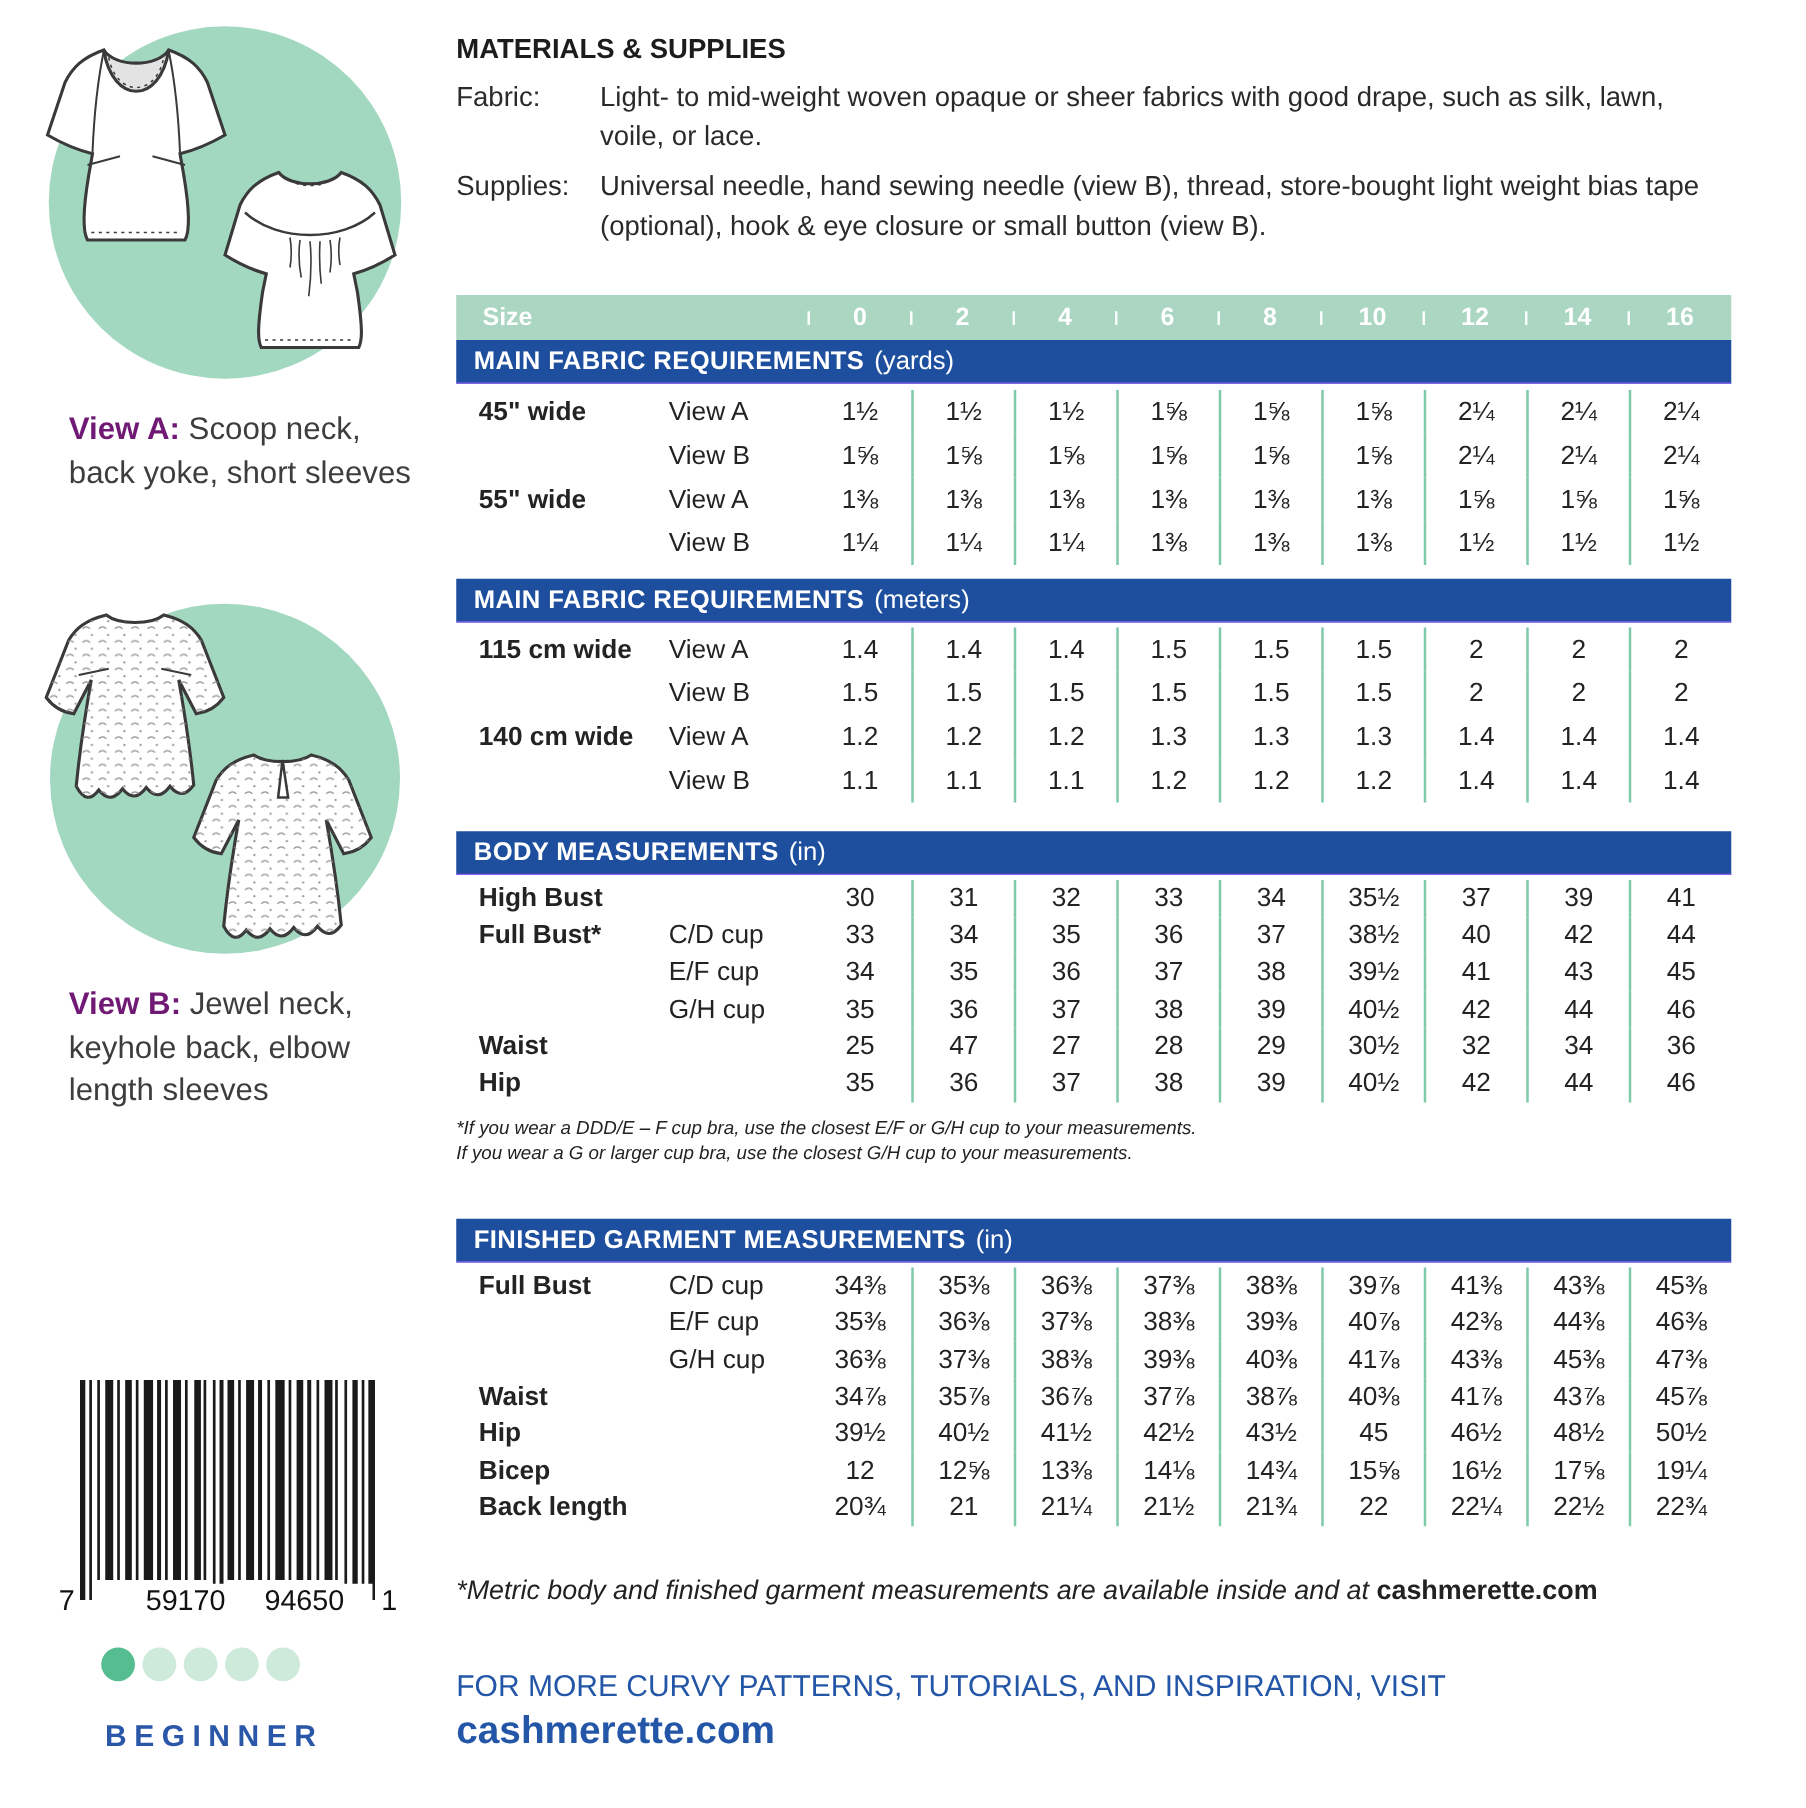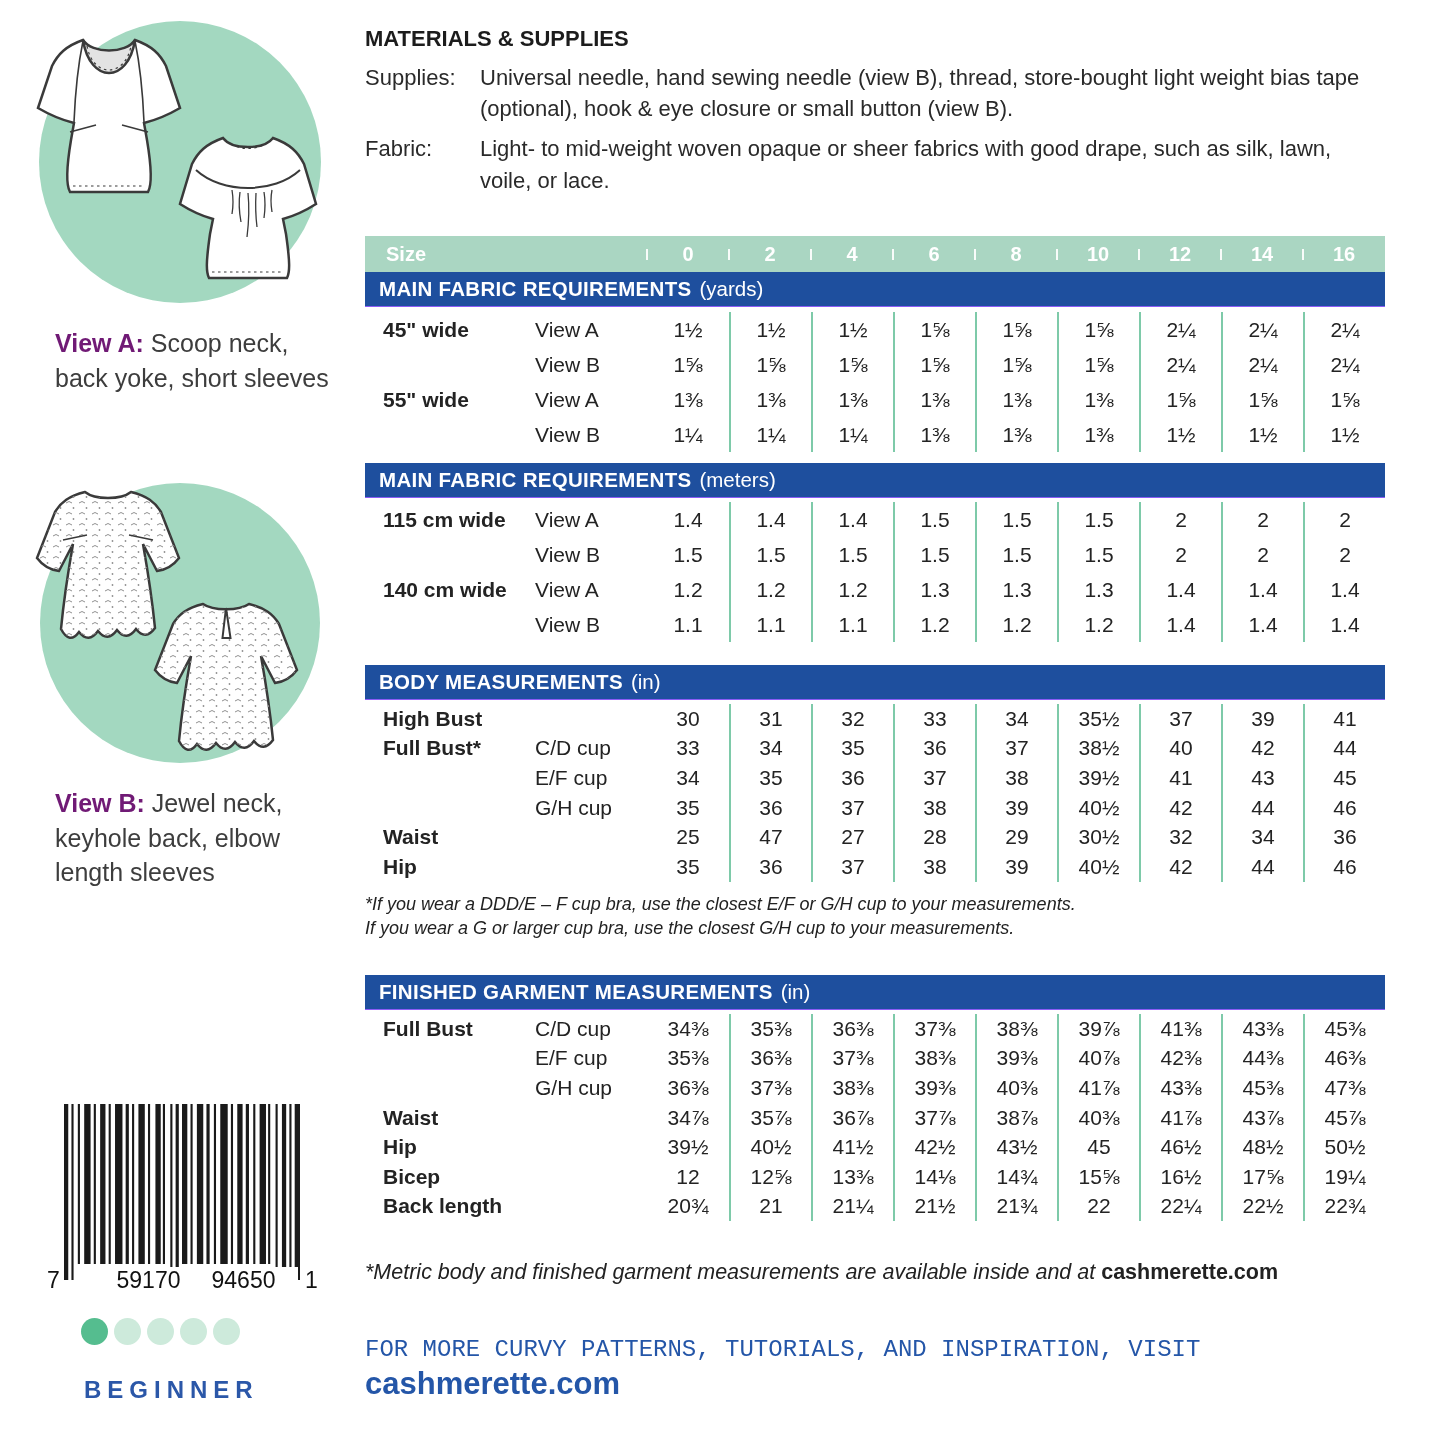--- a/index.html
+++ b/index.html
@@ -49,26 +49,26 @@
   .tbl{left:365px;width:1020px;}
   .trow{display:grid;grid-template-columns:170px 112px repeat(9,82px);align-items:center;
         font-size:21px;color:#232323;}
   .rows-lg .trow{height:35px;}
   .rows-sm .trow{height:29.6px;}
   .c-group{padding-left:18px;font-weight:bold;white-space:nowrap;}
   .c-label{white-space:nowrap;}
   .c-val{text-align:center;height:100%;display:flex;align-items:center;justify-content:center;}
   .c-val.vsep{border-left:2px solid #7ecaa9;}
 
-  .note{left:365px;width:1020px;font-style:italic;font-size:18px;line-height:1.33;color:#222;}
+  .note{left:365px;width:1020px;font-style:italic;font-size:15px;line-height:1.33;color:#222;}
   .note b{font-style:italic;}
   #metricnote{font-size:21.5px;}
   #metricnote b{font-style:normal;font-weight:bold;}
 
-  #visit{left:365px;top:1336px;font-size:24px;font-weight:500;color:#2456a8;font-family:Liberation Mono, monospace;}
+  #visit{left:365px;top:1336px;font-size:24px;font-weight:500;color:#2456a8;}
   #domain{left:365px;top:1366px;font-size:31px;font-weight:bold;color:#2456a8;}
 
   svg{display:block;}
 </style>
 </head>
 <body>
 
 <div id="page">
 
   <div class="abs" style="left:30px;top:20px;">
@@ -181,26 +181,26 @@
       <span class="dot"></span>
       <span class="dot"></span>
       <span class="dot"></span>
       <span class="dot"></span>
     </div>
   <div class="abs" id="beginner">BEGINNER</div>
 
   <div class="abs" id="materials">
     <div class="mat-h">MATERIALS &amp; SUPPLIES</div>
     <div class="mat-row">
+      <div class="mat-label">Fabric:</div>
+      <div class="mat-text">Light- to mid-weight woven opaque or sheer fabrics with good drape, such as silk, lawn, voile, or lace.</div>
+    </div>
+    <div class="mat-row">
       <div class="mat-label">Supplies:</div>
       <div class="mat-text">Universal needle, hand sewing needle (view B), thread, store-bought light weight bias tape (optional), hook &amp; eye closure or small button (view B).</div>
-    </div>
-    <div class="mat-row">
-      <div class="mat-label">Fabric:</div>
-      <div class="mat-text">Light- to mid-weight woven opaque or sheer fabrics with good drape, such as silk, lawn, voile, or lace.</div>
     </div>
   </div>
 
   <div class="abs" id="sizebar">
     <div class="szlabel">Size</div>
   <div class="szv">0</div>
       <div class="szv">2</div>
       <div class="szv">4</div>
       <div class="szv">6</div>
       <div class="szv">8</div>

